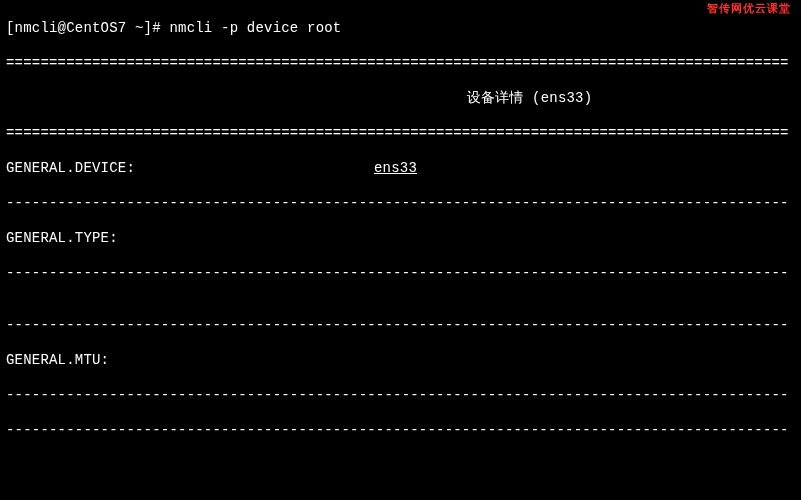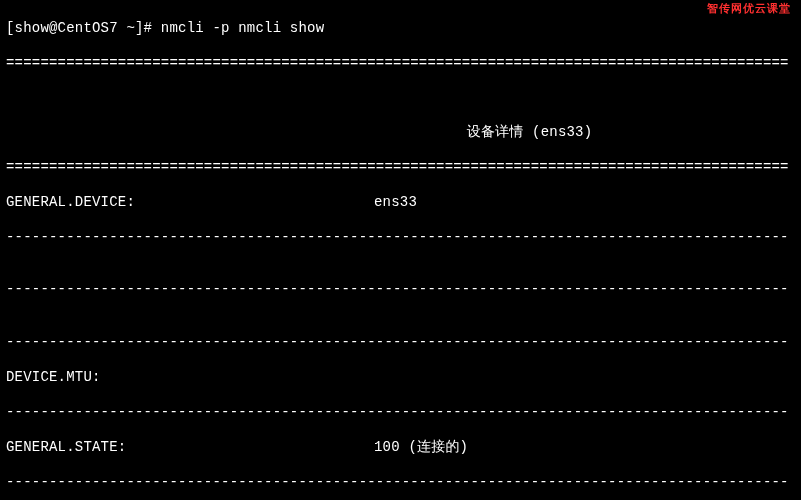--- a/index.html
+++ b/index.html
@@ -31,48 +31,46 @@
     letter-spacing: 1px;
   }
   .sep {
     overflow: hidden;
     text-overflow: clip;
     white-space: nowrap;
   }
   .header-line {
     text-align: center;
     white-space: pre;
-    margin-top: 34px;
   }
   .row {
     display: flex;
     white-space: pre;
   }
   .key { width: 368px; flex: 0 0 368px; }
-  .val { flex: 1; }
+  .val { flex: 1; text-decoration: underline; }
 </style>
 </head>
 <body>
 
 <div class="watermark">智传网优云课堂</div>
 
 <div class="terminal">
-<div class="prompt-line"><span>[show@CentOS7 ~]# </span><span>nmcli -p nmcli show</span></div>
+<div class="prompt-line"><span>[nmcli@CentOS7 ~]# </span><span>nmcli -p device root</span></div>
 <div class="sep">===========================================================================================</div>
 <div class="header-line">                              <span>设备详情 (ens33)</span></div>
 <div class="sep">===========================================================================================</div>
 <div class="row"><span class="key">GENERAL.DEVICE:</span><span class="val">ens33</span></div>
 <div class="sep">-------------------------------------------------------------------------------------------</div>
-<div class="row"></div>
+<div class="row"><span class="key">GENERAL.TYPE:</span></div>
 <div class="sep">-------------------------------------------------------------------------------------------</div>
 <div class="row"></div>
 <div class="sep">-------------------------------------------------------------------------------------------</div>
-<div class="row"><span class="key">DEVICE.MTU:</span></div>
+<div class="row"><span class="key">GENERAL.MTU:</span></div>
 <div class="sep">-------------------------------------------------------------------------------------------</div>
-<div class="row"><span class="key">GENERAL.STATE:</span><span class="val">100 (连接的)</span></div>
 <div class="sep">-------------------------------------------------------------------------------------------</div>
 
 
 
 
 
 
 
 
 

